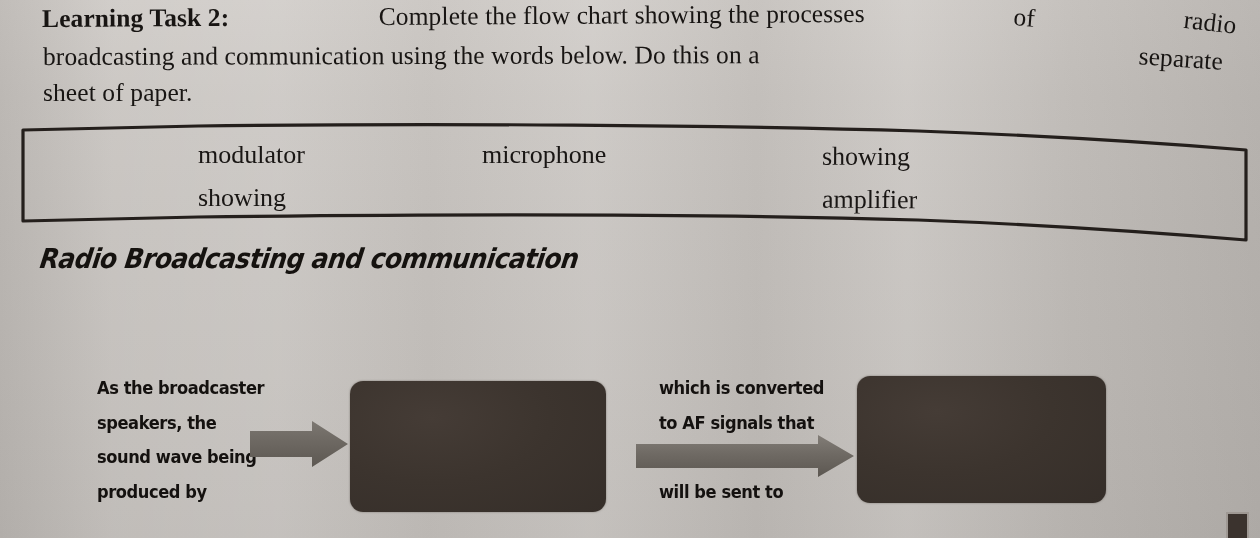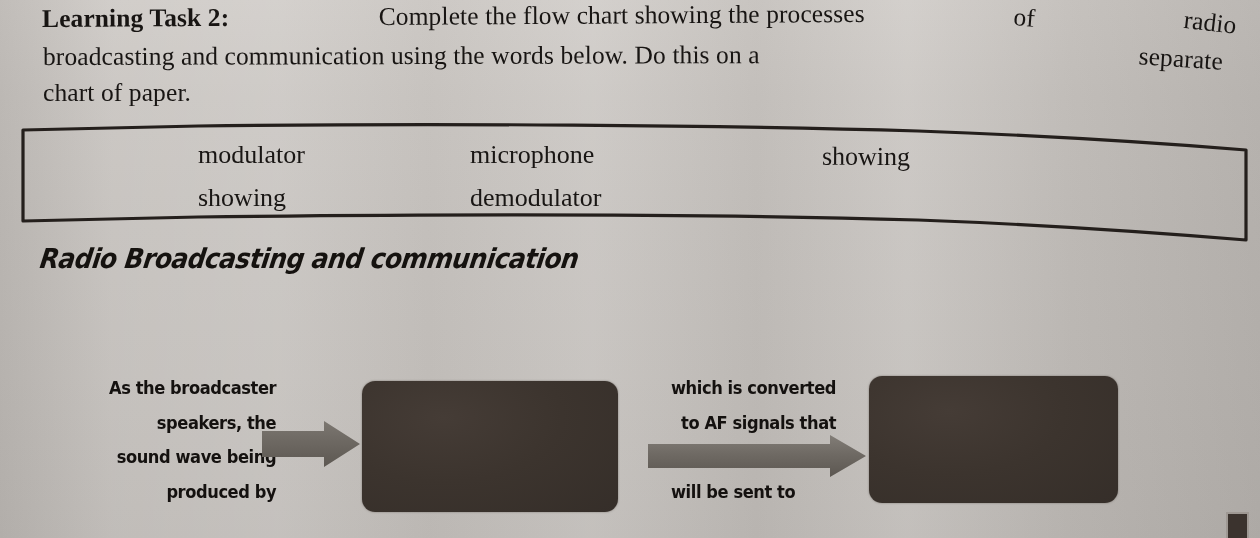--- a/index.html
+++ b/index.html
@@ -107,21 +107,21 @@
   .wb-row.r1 { top: 55px; }
   .wb-cell {
     position: absolute;
     font-family: "Liberation Serif", serif;
     font-size: 26px;
     line-height: 30px;
     color: #191614;
     white-space: nowrap;
   }
   .wb-cell.c0 { left: 180px; }
-  .wb-cell.c1 { left: 452px; }
+  .wb-cell.c1 { left: 464px; }
   .wb-cell.c2 { left: 804px; transform: rotate(0.35deg) translateY(2px); }
 
   
   #hand-heading {
     position: absolute;
     left: 38px;
     top: 246px;
     font-family: "DejaVu Sans", sans-serif;
     font-size: 25px;
     font-weight: bold;
@@ -129,25 +129,24 @@
     letter-spacing: -0.6px;
     color: #15120f;
     transform: skewX(-8deg) scaleY(1.1);
     transform-origin: left bottom;
     white-space: nowrap;
   }
 
   
   #flowchart {
     position: absolute;
-    left: 12px;
+    left: 0;
     top: 355px;
     width: 1208px;
     height: 183px;
-    text-align: right;
   }
   .flow-text {
     position: absolute;
     font-family: "DejaVu Sans", sans-serif;
     font-weight: bold;
     font-size: 17.5px;
     line-height: 34.5px;
     color: #14110f;
     letter-spacing: -0.45px;
     white-space: nowrap;
@@ -199,40 +198,40 @@
     <div id="il1" class="instr-line">
       <span class="w lead">Learning Task 2:</span>
       <span class="w">Complete the flow chart showing the processes</span>
       <span class="w tail1">of</span>
       <span class="w tail2">radio</span>
     </div>
     <div id="il2" class="instr-line">
       <span class="w">broadcasting and communication using the words below. Do this on a</span>
       <span class="w tail1">separate</span>
     </div>
-    <div id="il3" class="instr-line">chart of paper.</div>
+    <div id="il3" class="instr-line">sheet of paper.</div>
   </div>
 
   <div id="wordbank-frame">
     <svg viewBox="0 0 1232 128" preserveAspectRatio="none" aria-hidden="true">
       <path d="M5,12 L180,8 C420,5 700,7 900,13 C1010,17 1130,24 1228,32
                L1228,122
                C1130,114 1010,106 900,102 C700,96 420,96 180,99 L5,103 Z" fill="none" stroke="#241f1c" stroke-width="3.2" stroke-linejoin="round"></path>
     </svg>
   </div>
 
   <div id="wordbank-words">
     <div class="wb-row r0">
       <span class="wb-cell c0">modulator</span>
       <span class="wb-cell c1">microphone</span>
       <span class="wb-cell c2">showing</span>
     </div>
     <div class="wb-row r1">
       <span class="wb-cell c0">showing</span>
-      <span class="wb-cell c1">demodulator</span>
+      <span class="wb-cell c2">amplifier</span>
     </div>
   </div>
 
   <div id="hand-heading">Radio Broadcasting and communication</div>
 
   <div id="flowchart">
 
     <div id="flow-text-1" class="flow-text">
       <div>As the broadcaster</div>
       <div>speakers, the</div>

